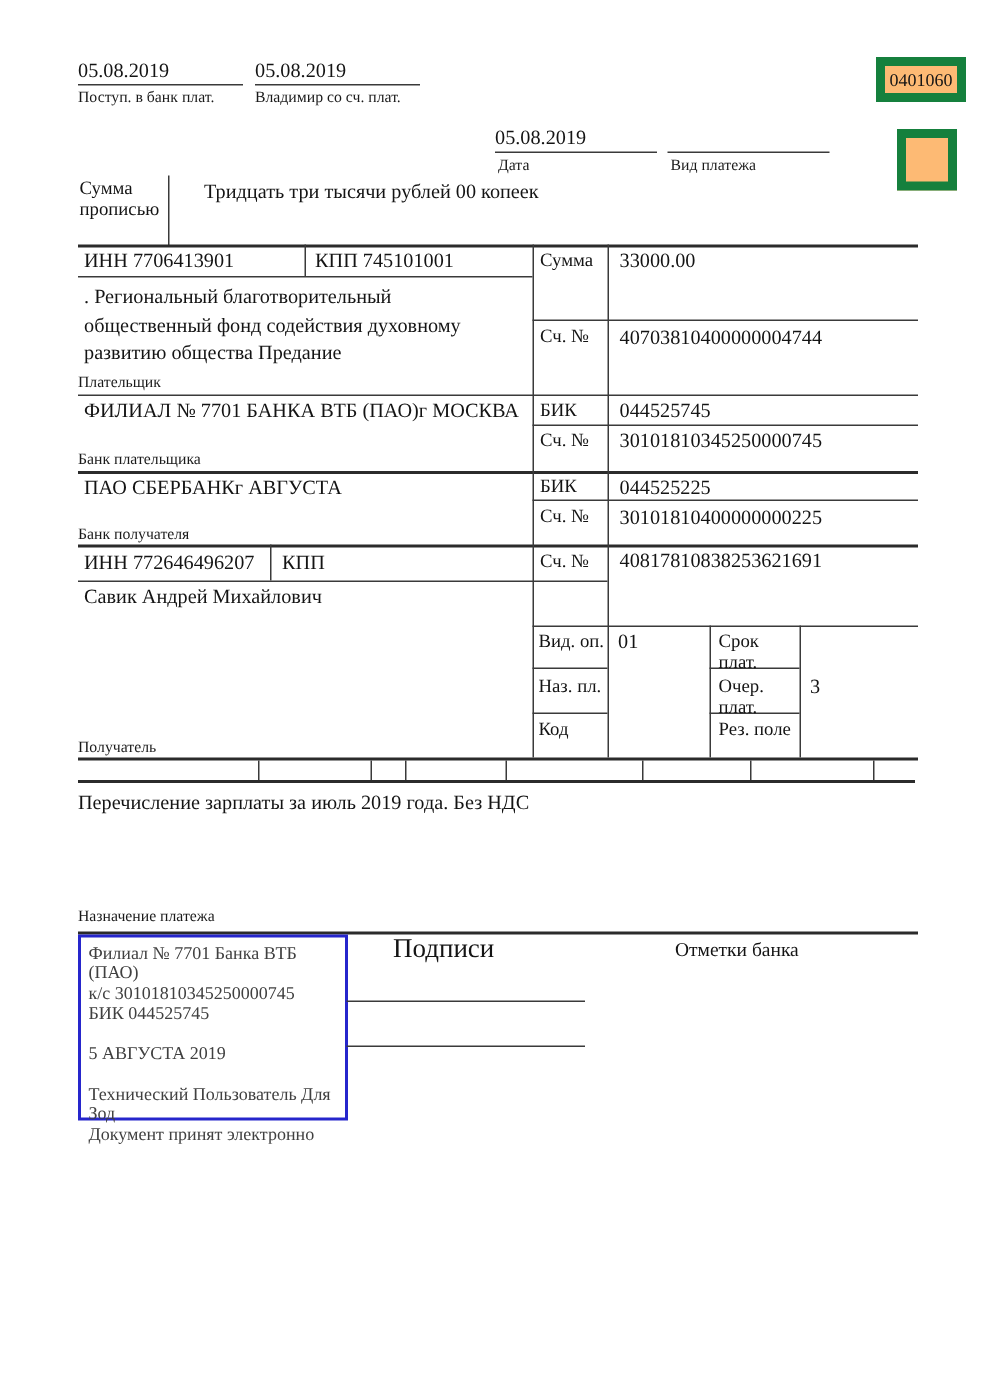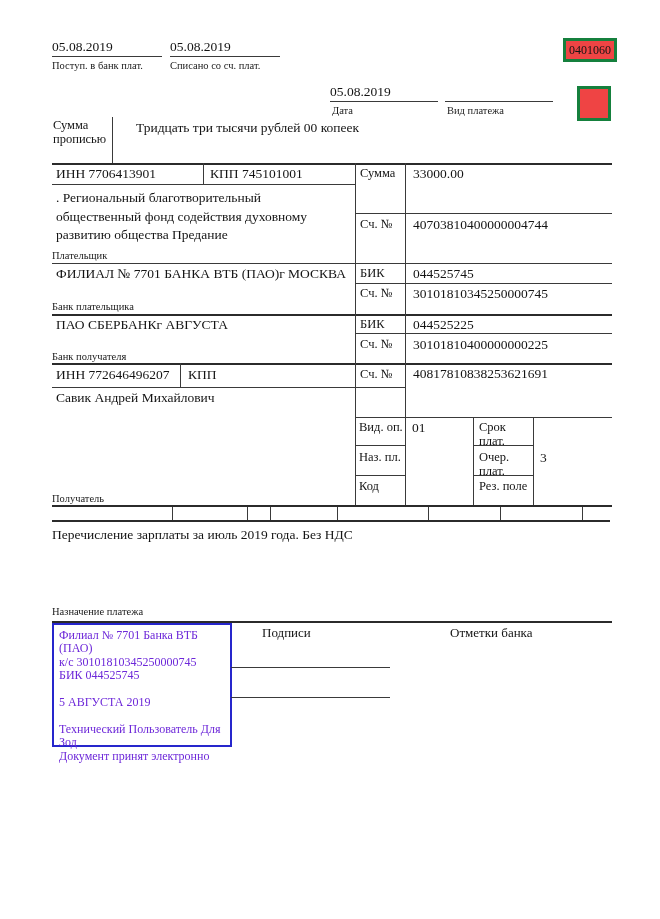--- a/index.html
+++ b/index.html
@@ -5,46 +5,46 @@
   html,body{margin:0;padding:0;background:#ffffff;}
   .page{position:relative;width:660px;height:919px;background:#ffffff;
         font-family:"Liberation Serif",serif;color:#141414;overflow:hidden;}
   .txt{position:absolute;white-space:pre;font-size:13.5px;line-height:15px;}
   .lbl{position:absolute;white-space:pre;font-size:10.5px;line-height:12px;color:#1a1a1a;}
   .cl {position:absolute;white-space:pre;font-size:12.5px;line-height:13.5px;}
   .wrap{white-space:normal;}
   .hl{position:absolute;height:1px;background:#3a3a3a;}
   .hl2{position:absolute;height:2px;background:#2b2b2b;}
   .vl{position:absolute;width:1px;background:#3a3a3a;}
-  .box{position:absolute;border:3px solid #15803d;background:#ef4444;}
+  .box{position:absolute;border:6px solid #15803d;background:#fdba74;margin-left:21px;}
   .title{position:absolute;font-family:"Liberation Sans",sans-serif;font-weight:bold;
          font-size:14.5px;letter-spacing:.2px;}
   .preline{white-space:pre-line;}
   .stamp{position:absolute;left:52px;top:623px;width:166px;height:112px;
-         border:2px solid #2626cc;color:#6d28d9;padding:4px 5px;
+         border:2px solid #2626cc;color:#404040;padding:4px 5px;
          font-size:12px;line-height:13.4px;}
   .stamp div{min-height:13.4px;white-space:normal;}
   .sigbox{position:absolute;left:422px;top:650px;width:165px;height:56px;
           border:1px solid #333;padding:3px 7px;font-size:12px;line-height:13.8px;}
   .sigbox .t{font-weight:bold;text-align:center;}
   .sigbox .i{font-style:italic;}
   .sigbox .v{font-weight:bold;text-align:center;}
 </style>
 </head>
 <body>
 
 <div class="page">
 
   <div class="txt" style="left:52px;top:39px;">05.08.2019</div>
   <div class="hl" style="left:52px;top:56px;width:110px;"></div>
   <div class="lbl" style="left:52px;top:60px;">Поступ. в банк плат.</div>
 
   <div class="txt" style="left:170px;top:39px;">05.08.2019</div>
   <div class="hl" style="left:170px;top:56px;width:110px;"></div>
-  <div class="lbl" style="left:170px;top:60px;">Списано со сч. плат.</div>
+  <div class="lbl" style="left:170px;top:60px;">Владимир со сч. плат.</div>
 
   <div class="box" style="left:563px;top:38px;width:48px;height:18px;">
     <div style="text-align:center;font-size:12px;line-height:18px;">0401060</div>
   </div>
 
   <div class="txt" style="left:330px;top:84px;">05.08.2019</div>
   <div class="hl" style="left:330px;top:101px;width:108px;"></div>
   <div class="lbl" style="left:332px;top:105px;">Дата</div>
   <div class="hl" style="left:445px;top:101px;width:108px;"></div>
   <div class="lbl" style="left:447px;top:105px;">Вид платежа</div>
@@ -125,21 +125,21 @@
   <div class="cl" style="left:359px;top:451px;">Наз. пл.</div>
   <div class="cl wrap" style="left:479px;top:451px;width:46px;">Очер. плат.</div>
   <div class="txt" style="left:540px;top:450px;">3</div>
   <div class="cl" style="left:359px;top:480px;">Код</div>
   <div class="cl" style="left:479px;top:480px;">Рез. поле</div>
 
   <div class="txt" style="left:52px;top:527px;">Перечисление зарплаты за июль 2019 года. Без НДС</div>
   <div class="lbl" style="left:52px;top:606px;">Назначение платежа</div>
   <div class="hl2" style="left:52px;top:621px;width:560px;"></div>
 
-  <div class="txt" style="left:262px;top:625px;font-size:13px;">Подписи</div>
+  <div class="txt" style="left:262px;top:625px;font-size:18px;">Подписи</div>
   <div class="txt" style="left:450px;top:625px;font-size:13px;">Отметки банка</div>
 
   <div class="stamp">
     <div>Филиал № 7701 Банка ВТБ (ПАО)</div>
     <div>к/с 30101810345250000745</div>
     <div>БИК 044525745</div>
     <div></div>
     <div>5 АВГУСТА 2019</div>
     <div></div>
     <div>Технический Пользователь Для</div>

